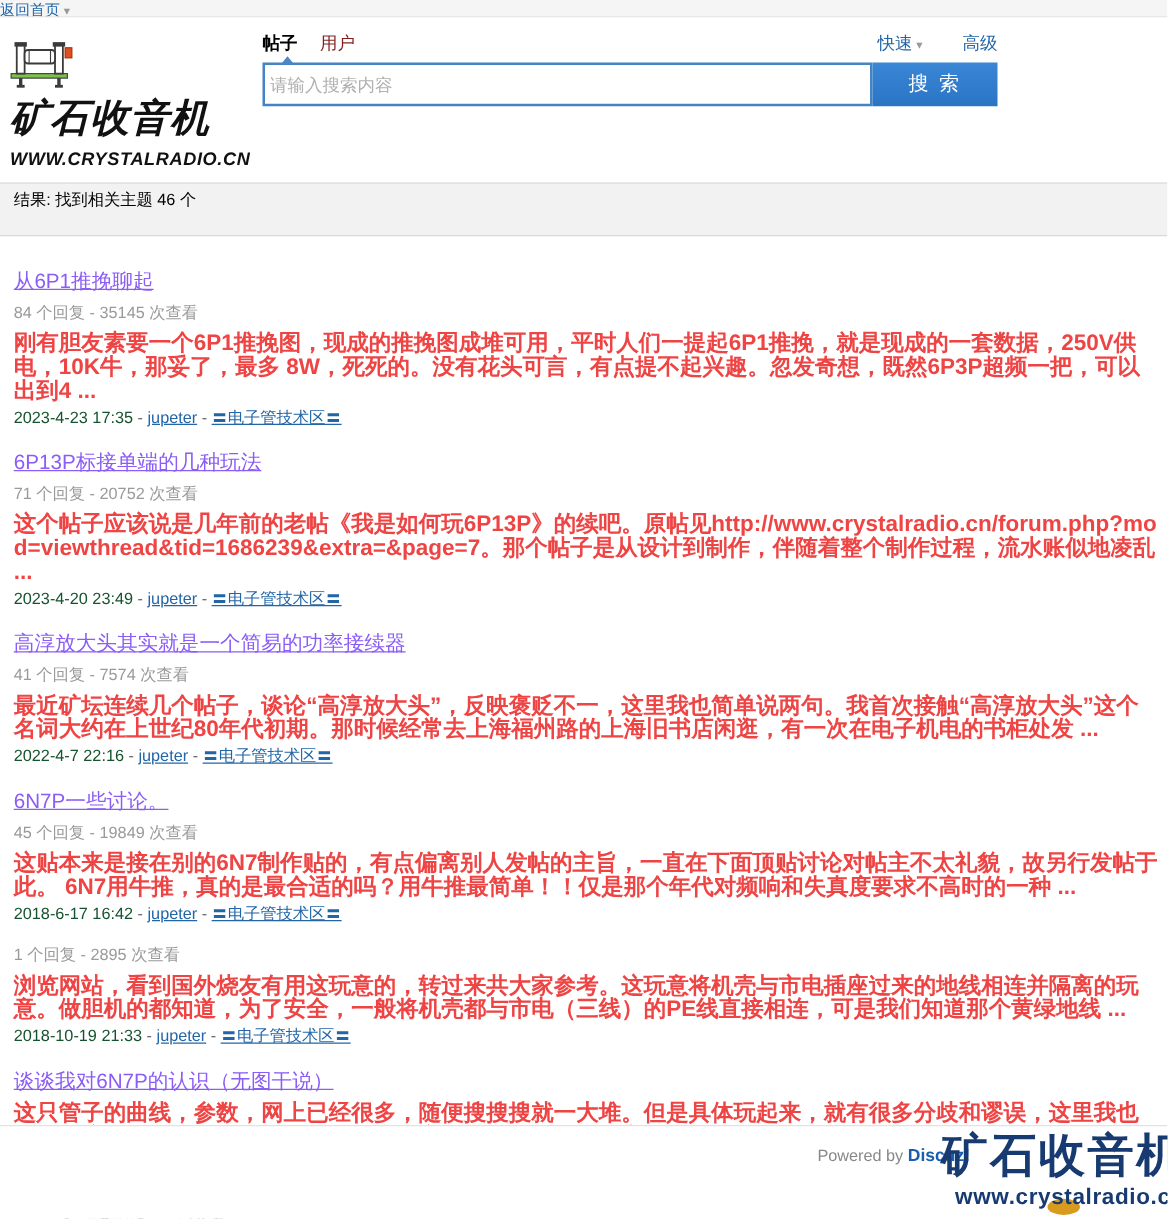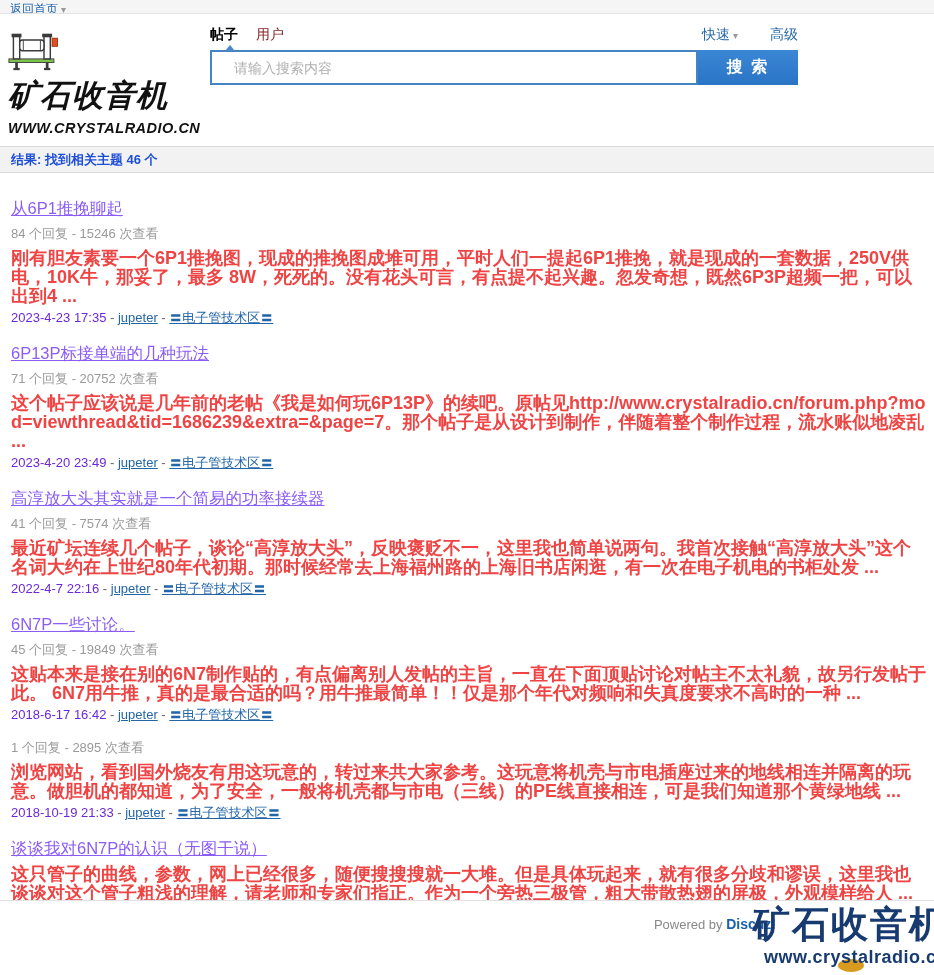--- a/index.html
+++ b/index.html
@@ -6,21 +6,21 @@
   html,body { background:#fff; }
   body {
     width:934px; height:975px; overflow:hidden; position:relative;
     font-family:"Liberation Sans","DejaVu Sans",sans-serif; color:#333;
   }
   a { cursor:pointer; }
 
   
   .topbar {
     height:14px; background:#f5f5f5; border-bottom:1px solid #e4e4e4;
-    overflow:hidden; padding-left:10px;
+    overflow:hidden; 
   }
   .topbar a {
     font-size:12px; color:#2366a8; text-decoration:none;
     position:relative; top:-1px; display:inline-block;
   }
   .topbar .caret { color:#999; font-size:10px; margin-left:3px; font-style:normal; }
 
   
   .header { display:flex; align-items:flex-start; padding:12px 10px 10px 8px; background:#fff; }
   .logo { width:202px; flex:0 0 202px; display:flex; flex-wrap:wrap; align-items:flex-start; text-decoration:none; }
@@ -42,47 +42,47 @@
   .tab-pointer {
     position:absolute; left:15px; top:19px; width:0; height:0;
     border-left:5px solid transparent; border-right:5px solid transparent;
     border-bottom:6px solid #4d87c6;
   }
   .search-links { margin-left:auto; font-size:14px; }
   .search-links a { color:#2366a8; text-decoration:none; margin-left:28px; }
   .search-links .caret { color:#999; font-size:10px; margin-left:3px; font-style:normal; }
   .search-row { display:flex; }
   .search-input {
-    width:488px; height:35px; border:2px solid #4484c4; padding:0 22px;
+    width:488px; height:35px; border:2px solid #4484c4; padding:0 4px;
     font-size:14px; color:#333; outline:none; font-family:inherit;
   }
   .search-input::placeholder { color:#b0b0b0; }
   .search-button {
     width:100px; height:35px; border:0; background:#2d7ccc;
     background:linear-gradient(#3a87d6,#2a74c4);
-    color:#fff; font-size:16px; font-weight:bold; letter-spacing:2px; cursor:pointer;
+    color:#fff; font-size:16px; font-weight:normal; letter-spacing:2px; cursor:pointer;
     font-family:inherit;
   }
 
   
   .result-bar {
-    height:27px; line-height:25px; background:#f2f2f2;
+    height:43px; line-height:25px; background:#f2f2f2;
     border-top:1px solid #dbdbdb; border-bottom:1px solid #dbdbdb;
-    padding-left:11px; font-size:13px; font-weight:bold; color:#1d4ed8;
+    padding-left:11px; font-size:13px; font-weight:normal; color:#000000;
   }
 
   
   .result-list { padding:24px 10px 0 11px; }
   .result { margin-bottom:15px; }
   .result h3 { font-weight:normal; margin-bottom:5px; }
   .result h3 a { font-size:16.5px; color:#8b5cf6; text-decoration:underline; }
   .rmeta { font-size:13px; color:#9a9a9a; margin-bottom:6px; }
   .rsnippet { font-size:18px; color:#ef4444; line-height:19px; margin-bottom:3px; width:916px; word-break:break-all;font-weight:bold; }
   .rfoot { font-size:13px; line-height:18px; }
-  .rdate { color:#6d28d9; }
+  .rdate { color:#14532d; }
   .rsep { color:#666; white-space:pre; }
   .rfoot a { color:#2366a8; text-decoration:underline; }
 
   
   .pagination { padding:10px 0 0 11px; display:flex; align-items:center; }
   .pgbtn {
     display:inline-block; min-width:26px; height:26px; line-height:24px; text-align:center;
     border:1px solid #c5d5e2; background:#fff; color:#333; font-size:13px;
     text-decoration:none; margin-right:4px; padding:0 6px;
   }
@@ -159,21 +159,21 @@
     </div>
   </div>
 </div>
 
 <div class="result-bar">结果: 找到相关主题 46 个</div>
 
 <div class="result-list">
 
   <div class="result">
     <h3><a>从6P1推挽聊起</a></h3>
-    <p class="rmeta">84 个回复 - 15246 次查看</p>
+    <p class="rmeta">84 个回复 - 35145 次查看</p>
     <p class="rsnippet">刚有胆友素要一个6P1推挽图，现成的推挽图成堆可用，平时人们一提起6P1推挽，就是现成的一套数据，250V供电，10K牛，那妥了，最多 8W，死死的。没有花头可言，有点提不起兴趣。忽发奇想，既然6P3P超频一把，可以出到4 ...</p>
     <p class="rfoot"><span class="rdate">2023-4-23 17:35</span><span class="rsep"> - </span><a>jupeter</a><span class="rsep"> - </span><a>〓电子管技术区〓</a></p>
   </div>
 
   <div class="result">
     <h3><a>6P13P标接单端的几种玩法</a></h3>
     <p class="rmeta">71 个回复 - 20752 次查看</p>
     <p class="rsnippet">这个帖子应该说是几年前的老帖《我是如何玩6P13P》的续吧。原帖见http://www.crystalradio.cn/forum.php?mod=viewthread&amp;tid=1686239&amp;extra=&amp;page=7。那个帖子是从设计到制作，伴随着整个制作过程，流水账似地凌乱 ...</p>
     <p class="rfoot"><span class="rdate">2023-4-20 23:49</span><span class="rsep"> - </span><a>jupeter</a><span class="rsep"> - </span><a>〓电子管技术区〓</a></p>
   </div>

